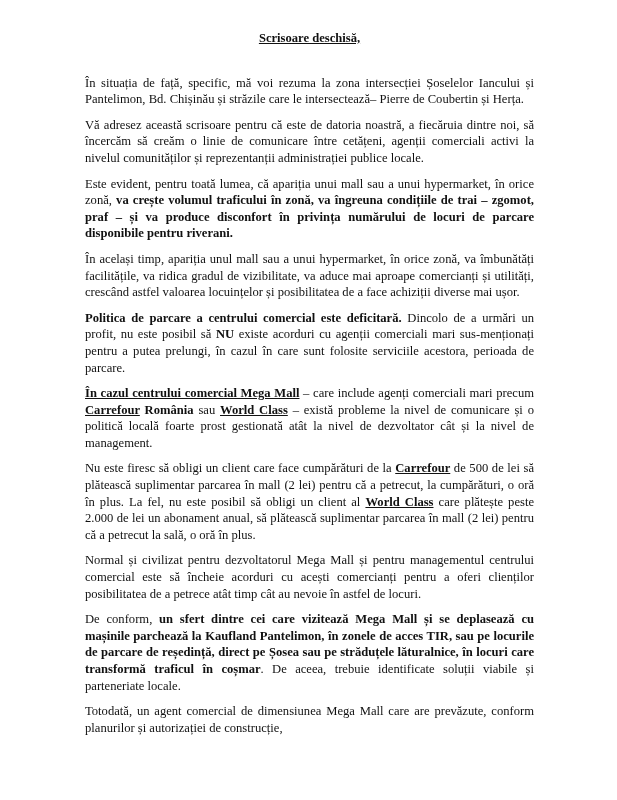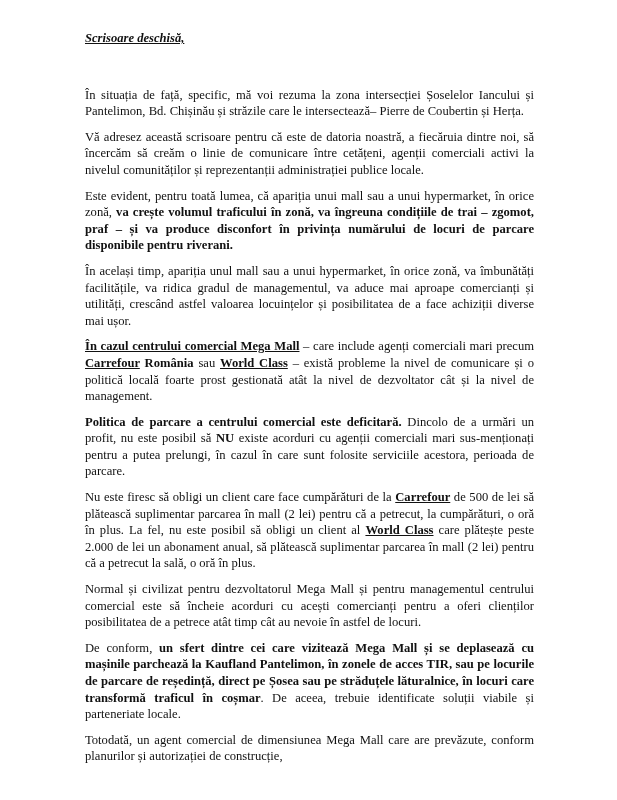--- a/index.html
+++ b/index.html
@@ -2,35 +2,35 @@
 <html><head>
 <meta charset="utf-8">
 <style>
   html, body { margin: 0; padding: 0; background: #ffffff; }
   body { width: 617px; height: 800px; overflow: hidden; position: relative; }
   .page {
     position: absolute; left: 85px; top: 20px; width: 449px;
     font-family: "Liberation Serif", serif; font-size: 12.6px; line-height: 16.6px; color: #111;
   }
   .greet { font-weight: bold; margin: 0 0 8px 0; }
-  .title { font-weight: bold; text-decoration: underline; margin: 10px 0 40px 0; font-style: italic; }
+  .title { text-align: center; font-weight: bold; text-decoration: underline; margin: 10px 0 28px 0; }
   p { margin: 0 0 9px 0; text-align: justify; }
   b { font-weight: bold; }
   u { text-decoration: underline; }
 </style>
 </head>
 <body>
 
 <div class="page">
   <div class="title">Scrisoare deschisă,</div>
 
   <p>În situația de față, specific, mă voi rezuma la zona intersecției Șoselelor Iancului și Pantelimon, Bd. Chișinău și străzile care le intersectează– Pierre de Coubertin și Herța.</p>
   <p>Vă adresez această scrisoare pentru că este de datoria noastră, a fiecăruia dintre noi, să încercăm să creăm o linie de comunicare între cetățeni, agenții comerciali activi la nivelul comunităților și reprezentanții administrației publice locale.</p>
   <p><span>Este evident, pentru toată lumea, că apariția unui mall sau a unui hypermarket, în orice zonă, </span><b>va crește volumul traficului în zonă, va îngreuna condițiile de trai – zgomot, praf – și va produce disconfort în privința numărului de locuri de parcare disponibile pentru riverani.</b></p>
-  <p>În același timp, apariția unul mall sau a unui hypermarket, în orice zonă, va îmbunătăți facilitățile, va ridica gradul de managementul, va aduce mai aproape comercianți și utilități, crescând astfel valoarea locuințelor și posibilitatea de a face achiziții diverse mai ușor.</p>
+  <p>În același timp, apariția unul mall sau a unui hypermarket, în orice zonă, va îmbunătăți facilitățile, va ridica gradul de vizibilitate, va aduce mai aproape comercianți și utilități, crescând astfel valoarea locuințelor și posibilitatea de a face achiziții diverse mai ușor.</p>
+  <p><b>Politica de parcare a centrului comercial este deficitară.</b><span> Dincolo de a urmări un profit, nu este posibil să </span><b>NU</b><span> existe acorduri cu agenții comerciali mari sus-menționați pentru a putea prelungi, în cazul în care sunt folosite serviciile acestora, perioada de parcare.</span></p>
   <p><b><u>În cazul centrului comercial Mega Mall</u></b><span> – care include agenți comerciali mari precum </span><b><u>Carrefour</u></b><b> România</b><span> sau </span><b><u>World Class</u></b><span> – există probleme la nivel de comunicare și o politică locală foarte prost gestionată atât la nivel de dezvoltator cât și la nivel de management.</span></p>
-  <p><b>Politica de parcare a centrului comercial este deficitară.</b><span> Dincolo de a urmări un profit, nu este posibil să </span><b>NU</b><span> existe acorduri cu agenții comerciali mari sus-menționați pentru a putea prelungi, în cazul în care sunt folosite serviciile acestora, perioada de parcare.</span></p>
   <p><span>Nu este firesc să obligi un client care face cumpărături de la </span><b><u>Carrefour</u></b><span> de 500 de lei să plătească suplimentar parcarea în mall (2 lei) pentru că a petrecut, la cumpărături, o oră în plus. La fel, nu este posibil să obligi un client al </span><b><u>World Class</u></b><span> care plătește peste 2.000 de lei un abonament anual, să plătească suplimentar parcarea în mall (2 lei) pentru că a petrecut la sală, o oră în plus.</span></p>
   <p>Normal și civilizat pentru dezvoltatorul Mega Mall și pentru managementul centrului comercial este să încheie acorduri cu acești comercianți pentru a oferi clienților posibilitatea de a petrece atât timp cât au nevoie în astfel de locuri.</p>
   <p><span>De conform, </span><b>un sfert dintre cei care vizitează Mega Mall și se deplasează cu mașinile parchează la Kaufland Pantelimon, în zonele de acces TIR,  sau pe locurile de parcare de reședință, direct pe Șosea sau pe străduțele lăturalnice, în locuri care transformă traficul în coșmar</b><span>. De aceea, trebuie identificate soluții viabile și parteneriate locale.</span></p>
   <p><span>Totodată, un agent comercial de dimensiunea Mega Mall care are prevăzute, conform planurilor și autorizației de construcție, </span></p>
 
 </div>
 
 </body></html>

